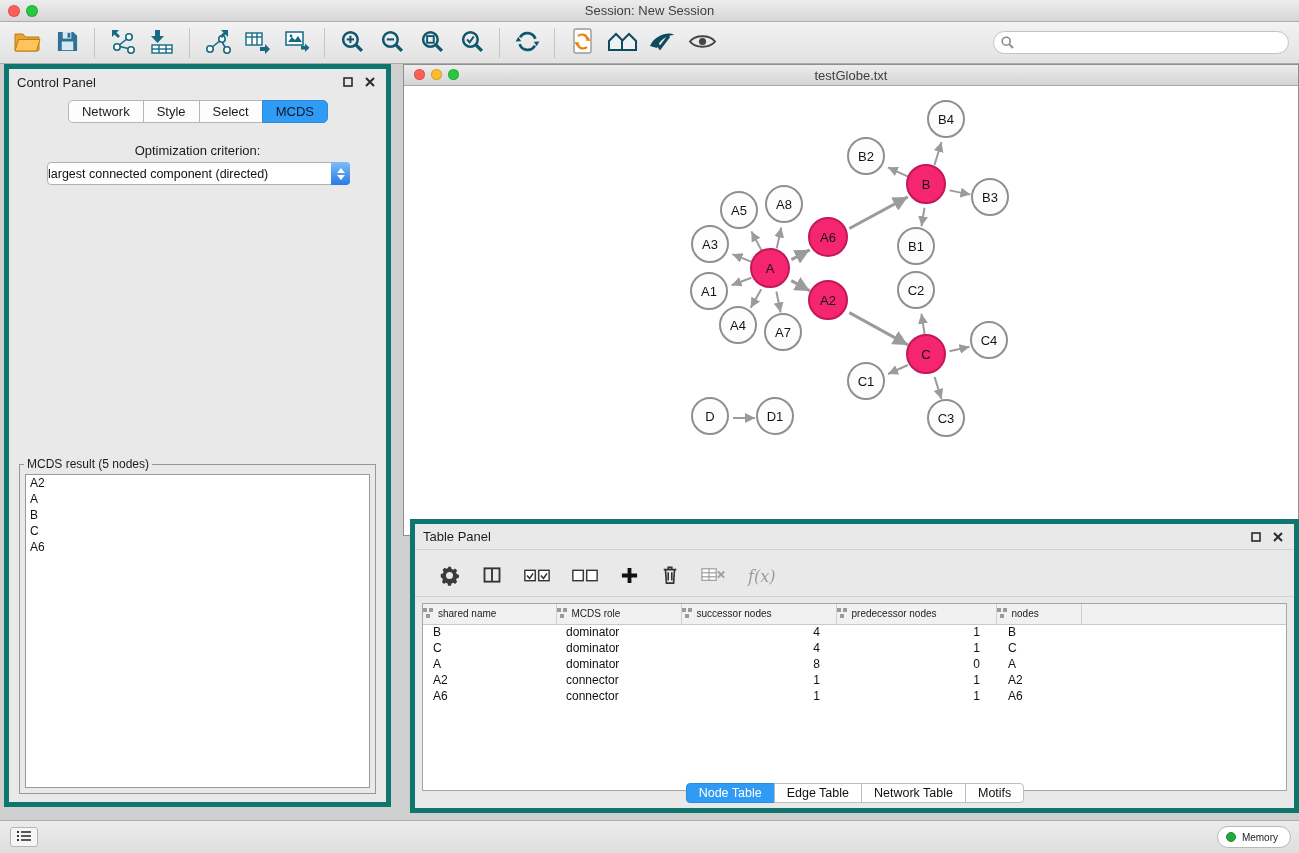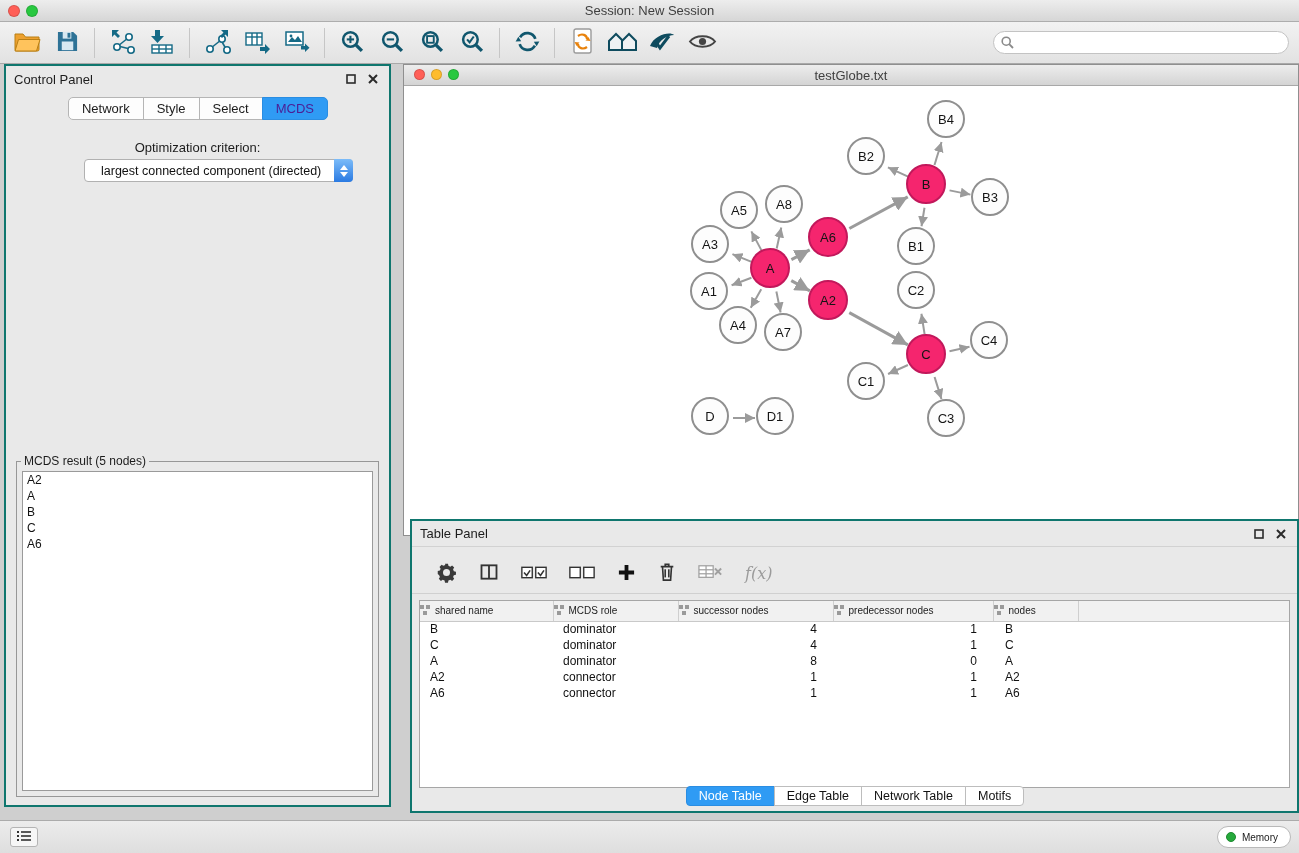--- a/index.html
+++ b/index.html
@@ -22,38 +22,38 @@
     display:flex; align-items:center; padding-left:10px; }
   .tool-btn { width:34px; height:34px; display:flex; align-items:center; justify-content:center;
     background:transparent; border:none; margin-right:6px; cursor:default; }
   .tool-sep { width:1px; height:30px; background:#c6c6c6; margin:0 10px 0 4px; }
   .search-wrap { position:absolute; right:10px; top:9px; width:296px; height:23px; }
   .search-wrap input { width:100%; height:100%; border:1px solid #c3c3c3; border-radius:12px;
     padding:0 8px 0 24px; font-size:12px; background:#fff; outline:none; color:#333; }
   .search-wrap svg { position:absolute; left:8px; top:5px; }
 
   
-  .panel { position:absolute; background:#e9e9e9; border:2px solid #0f766e; }
+  .panel { position:absolute; background:#e9e9e9; border:5px solid #0f766e; }
   .panel-header { height:26px; display:flex; align-items:center; padding:0 8px;
     font-size:13px; color:#1d1d1d; }
   .panel-header .spacer { flex:1; }
   .win-ctl { width:16px; height:16px; display:flex; align-items:center; justify-content:center; margin-left:6px; }
 
   
   #control-panel { left:4px; top:64px; width:387px; height:743px; }
   .cp-tabs { position:absolute; top:31px; left:0; right:0; display:flex; justify-content:center; }
   .cp-tab { font-size:13px; color:#1c1c1c; padding:3px 13px; background:#fdfdfd;
     border:1px solid #b5b5b5; margin-right:-1px; }
   .cp-tab:first-child{ border-radius:5px 0 0 5px; }
   .cp-tab:last-child{ border-radius:0 5px 5px 0; }
-  .cp-tab.active { background:#2f9bf4; color:#4c1d95; border-color:#2a8de2; }
+  .cp-tab.active { background:#2f9bf4; color:#0f172a; border-color:#2a8de2; }
   .opt-label { position:absolute; top:74px; left:0; right:0; text-align:center; font-size:13px; color:#1c1c1c; }
   .combo { position:absolute; top:93px; left:38px; right:36px; height:23px; background:#fff;
     border:1px solid #b1b1b1; border-radius:4px; font-size:12.5px; color:#111;
-    display:flex; align-items:center; padding-left:16px;margin-left:40px; }
+    display:flex; align-items:center; padding-left:0; }
   .combo-stepper { position:absolute; right:-1px; top:-1px; width:19px; height:23px;
     background:linear-gradient(#7cbcf9,#2a7ae2); border-radius:0 4px 4px 0;
     display:flex; flex-direction:column; align-items:center; justify-content:center; gap:2px; }
   .combo-stepper i { display:block; width:0; height:0; border-left:4px solid transparent; border-right:4px solid transparent; }
   .combo-stepper .up { border-bottom:5px solid #fff; }
   .combo-stepper .dn { border-top:5px solid #fff; }
   .cp-buttons { position:absolute; top:126px; left:0; right:0; display:flex; justify-content:center; gap:14px; }
   .mac-btn { font-family:"Liberation Sans",sans-serif; font-size:13px; color:#1c1c1c;
     background:linear-gradient(#ffffff,#f0f0f0); border:1px solid #b6b6b6; border-radius:4px;
     padding:3px 16px; }

